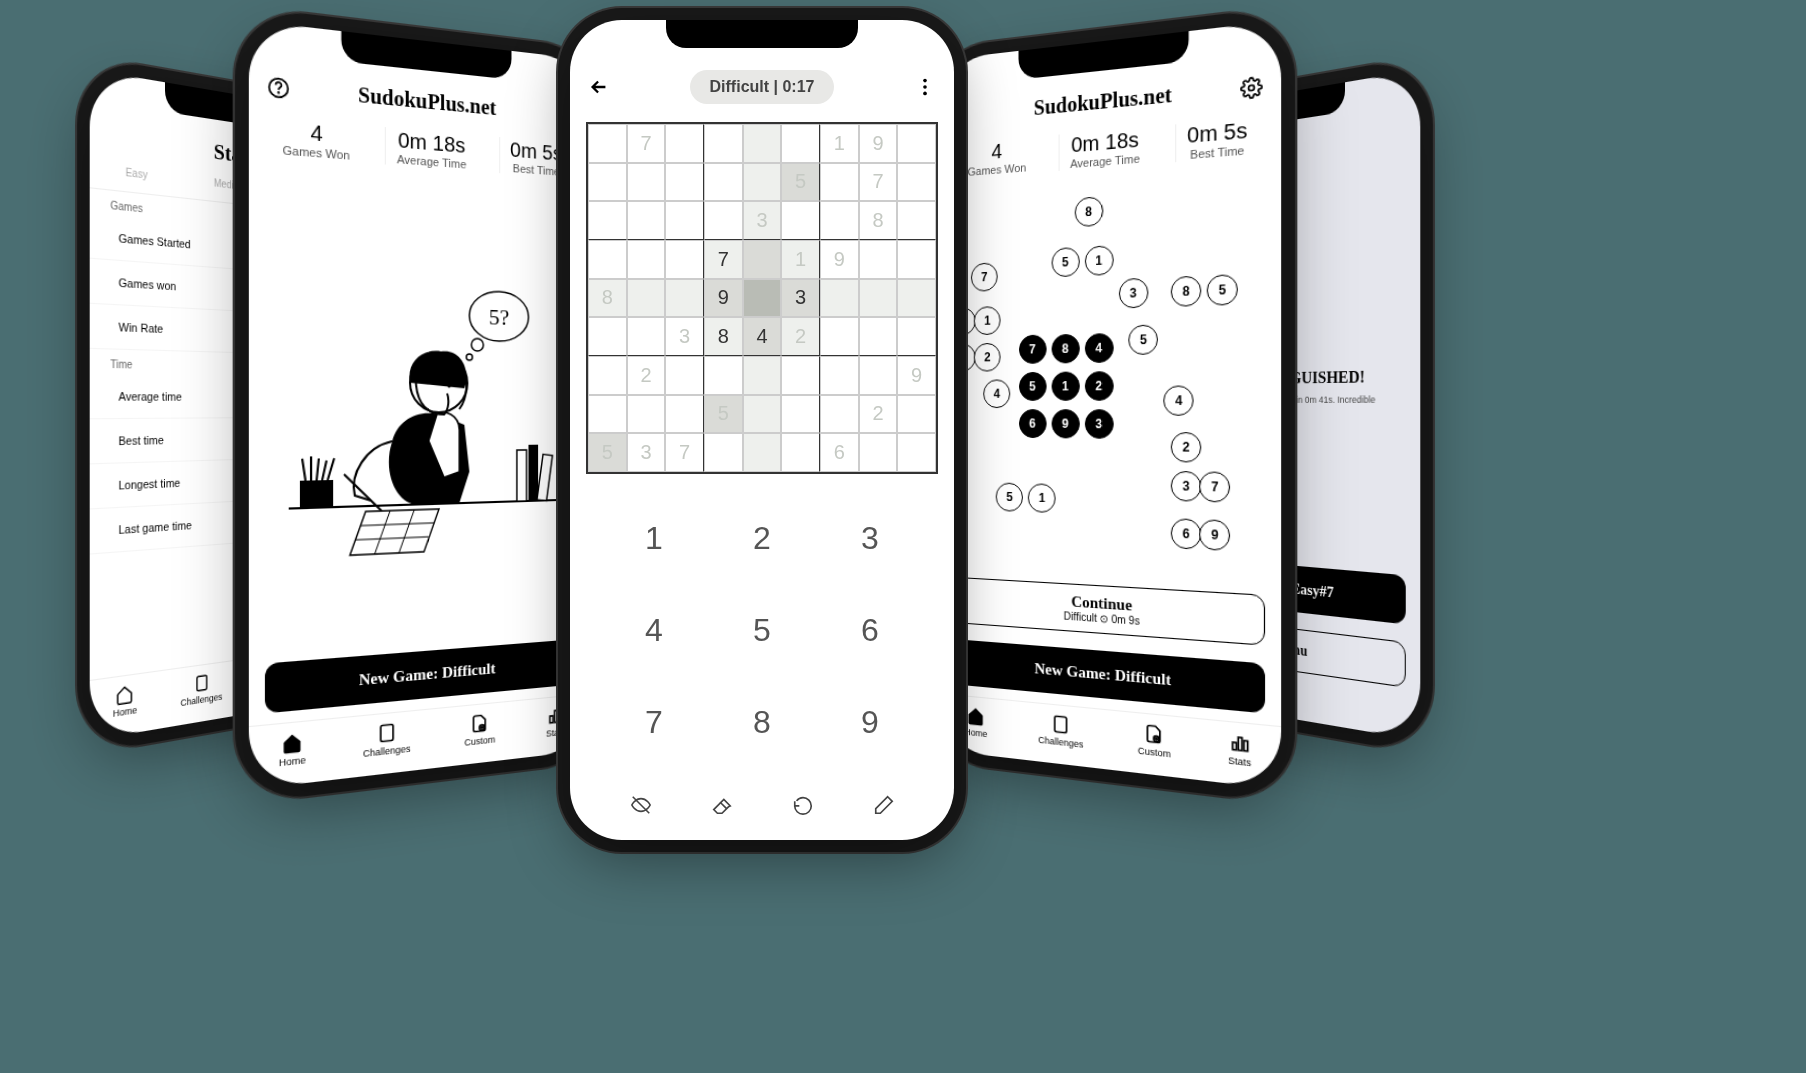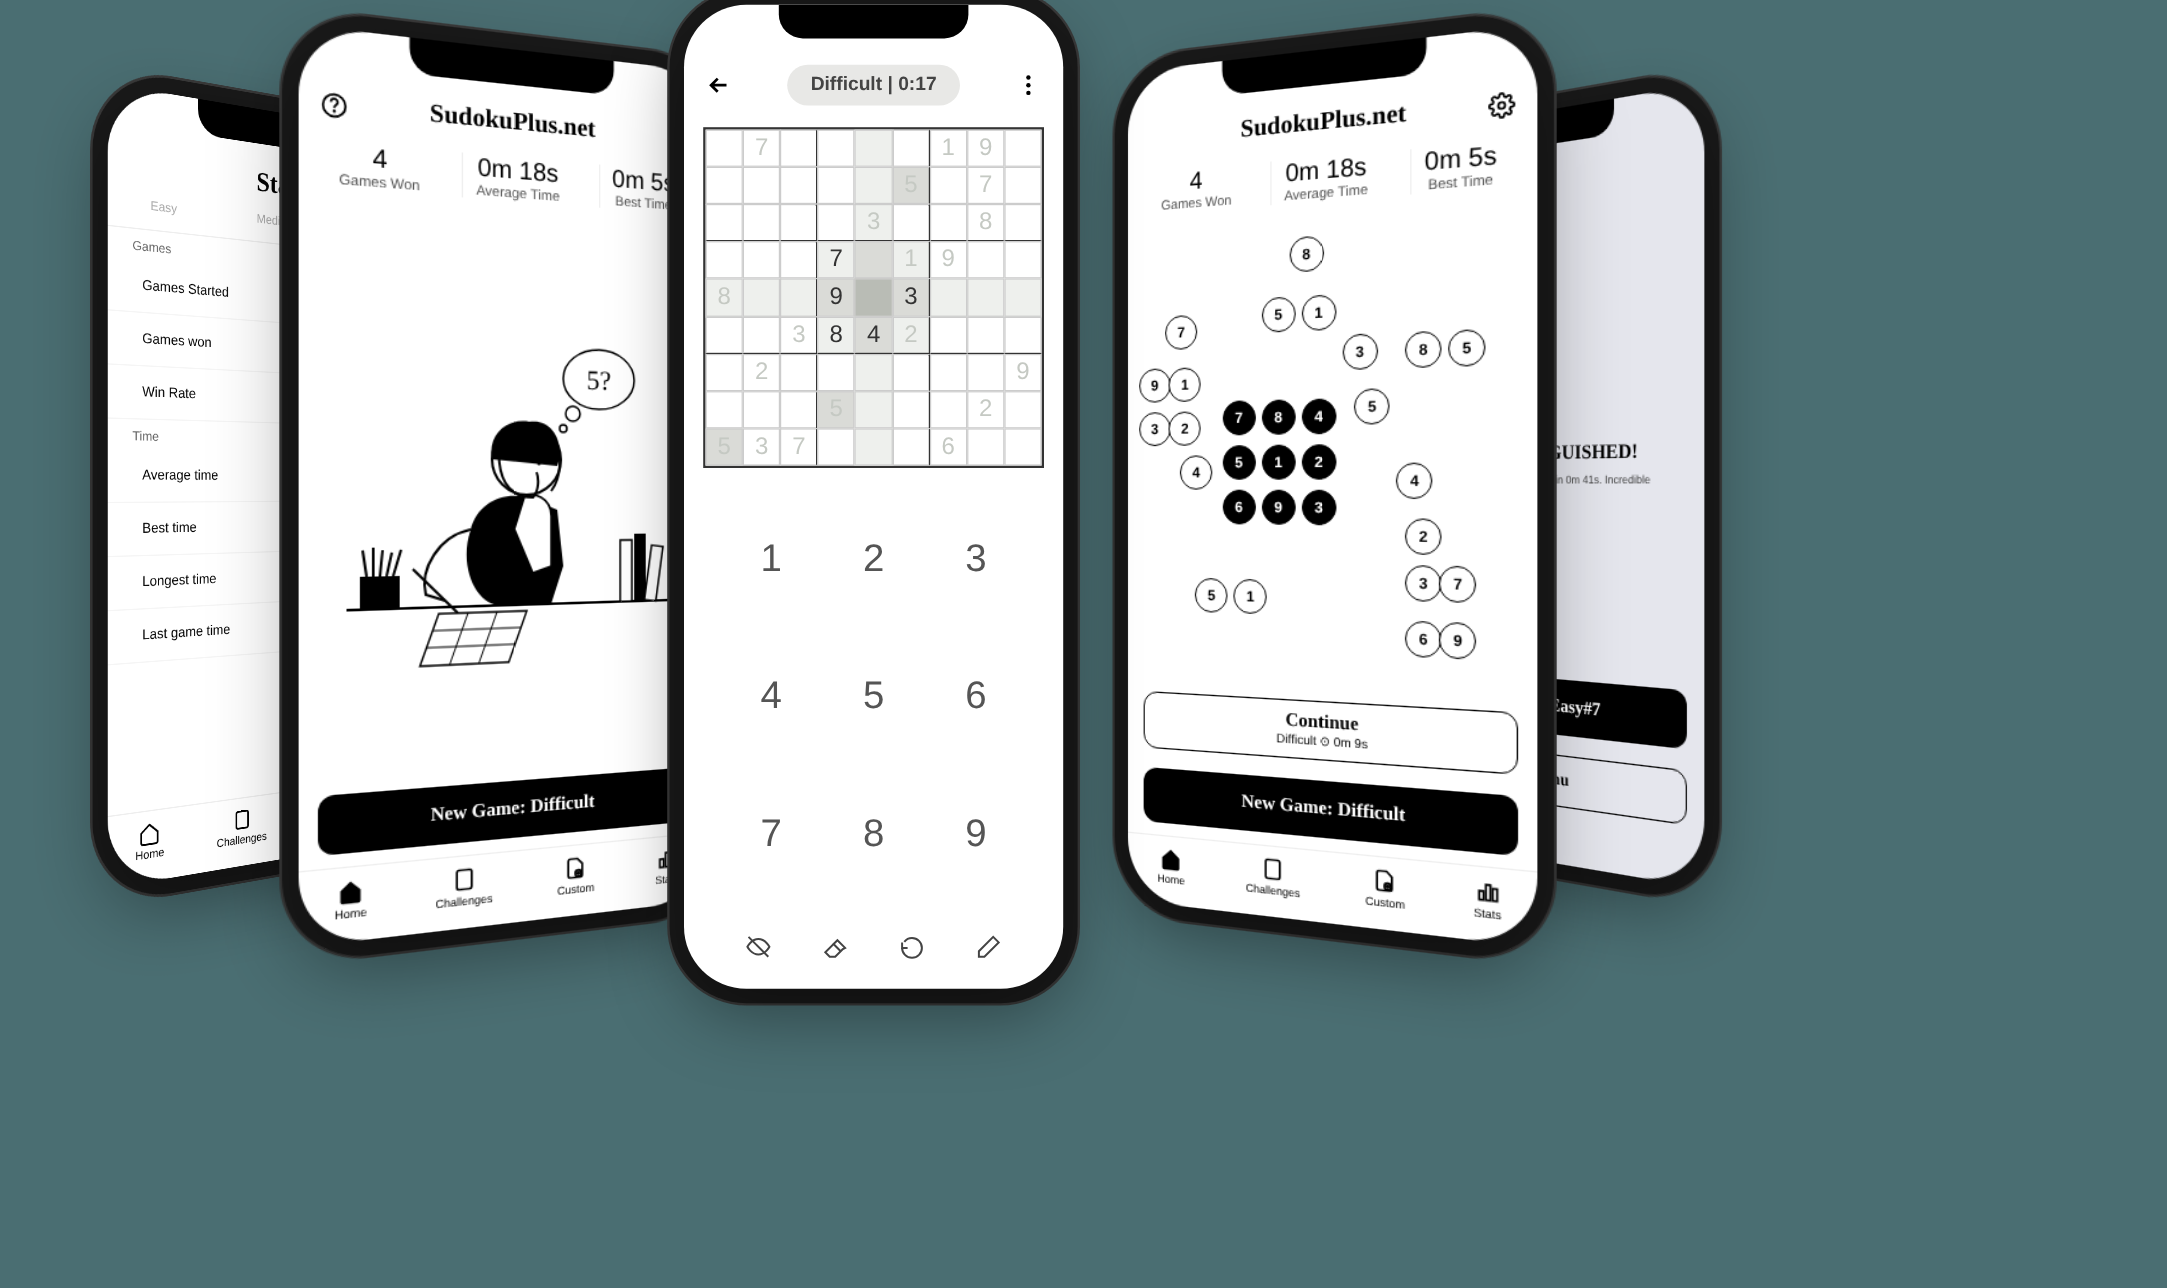--- a/index.html
+++ b/index.html
@@ -131,24 +131,24 @@
     display: flex;
     justify-content: space-around;
     padding: 8px 0 16px;
     border-top: 1px solid #eee;
   }
   .nav-item { text-align: center; font-size: 9px; }
   .nav-item svg { display: block; margin: 0 auto 2px; }
 
   
   .phone3 {
-    width: 316px;
+    width: 384px;
     height: 820px;
     left: 570px;
-    top: 4px;
+    top: 20px;
     z-index: 5;
   }
   .game-hdr {
     display: flex;
     align-items: center;
     justify-content: space-between;
     padding: 10px 18px;
   }
   .pill {
     background: #e8e8e6;

